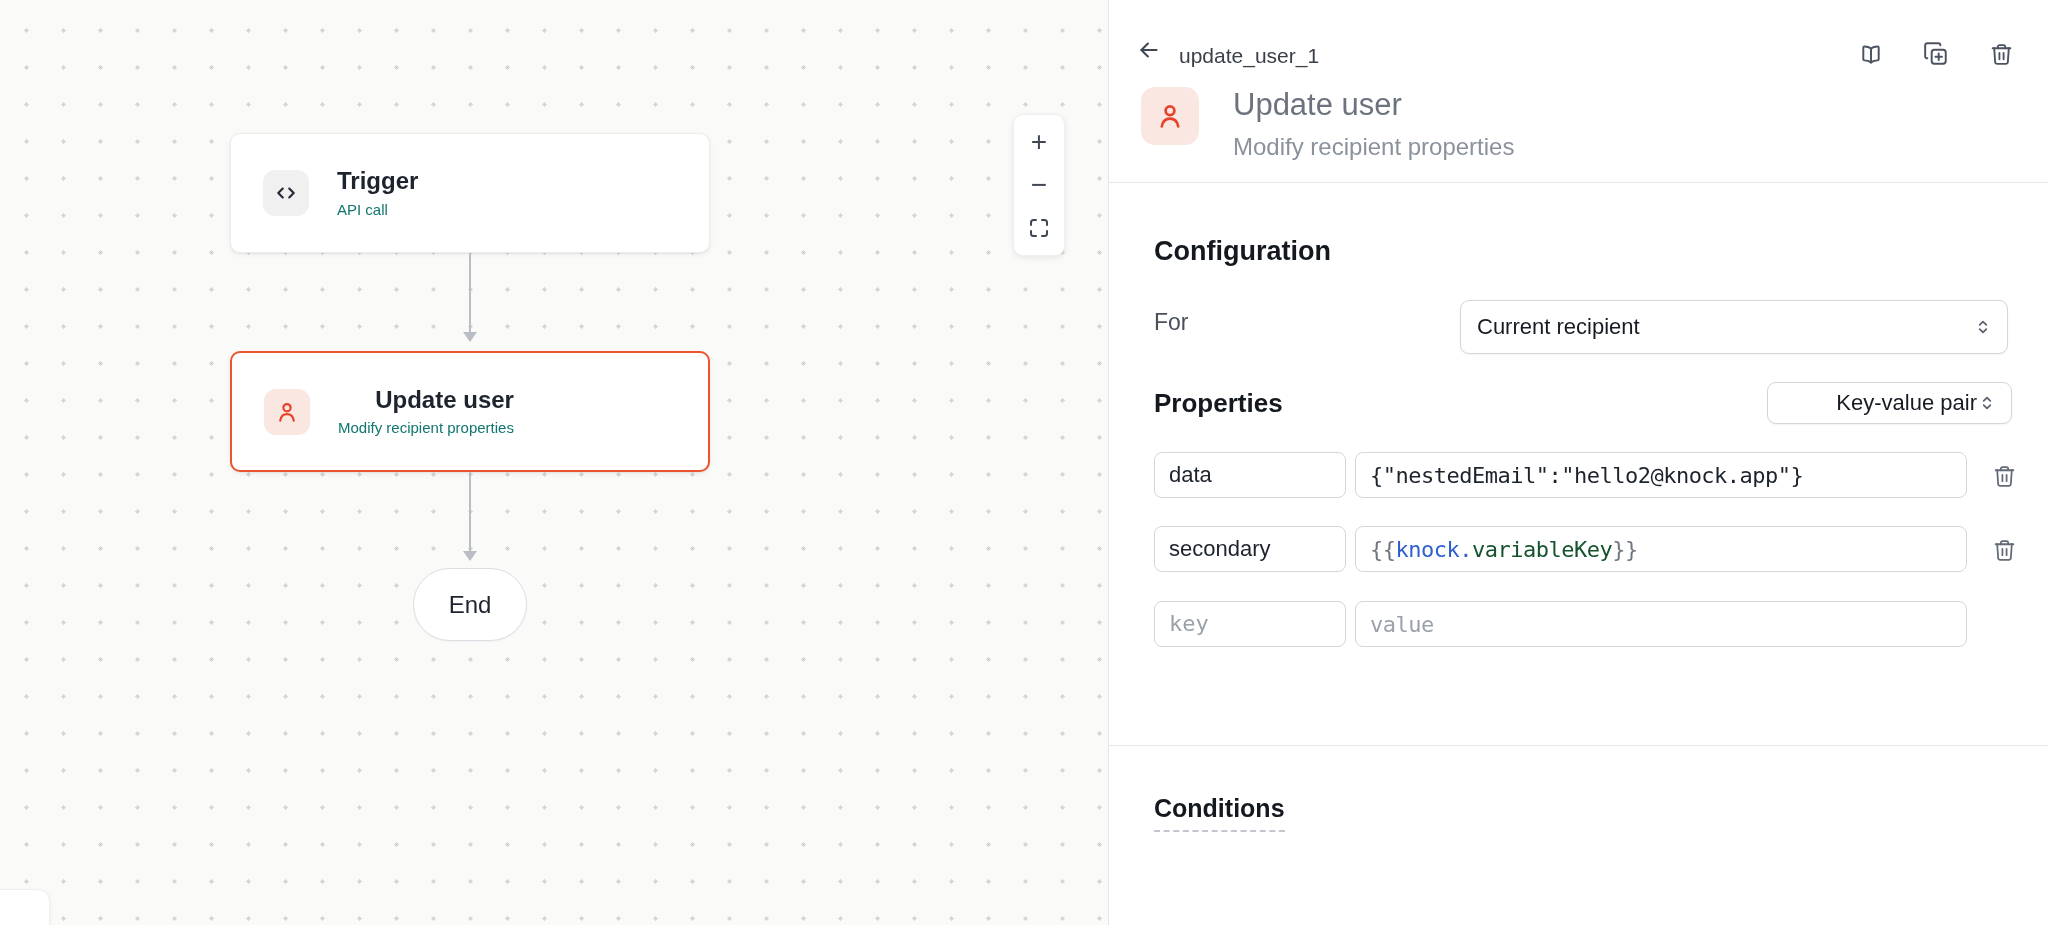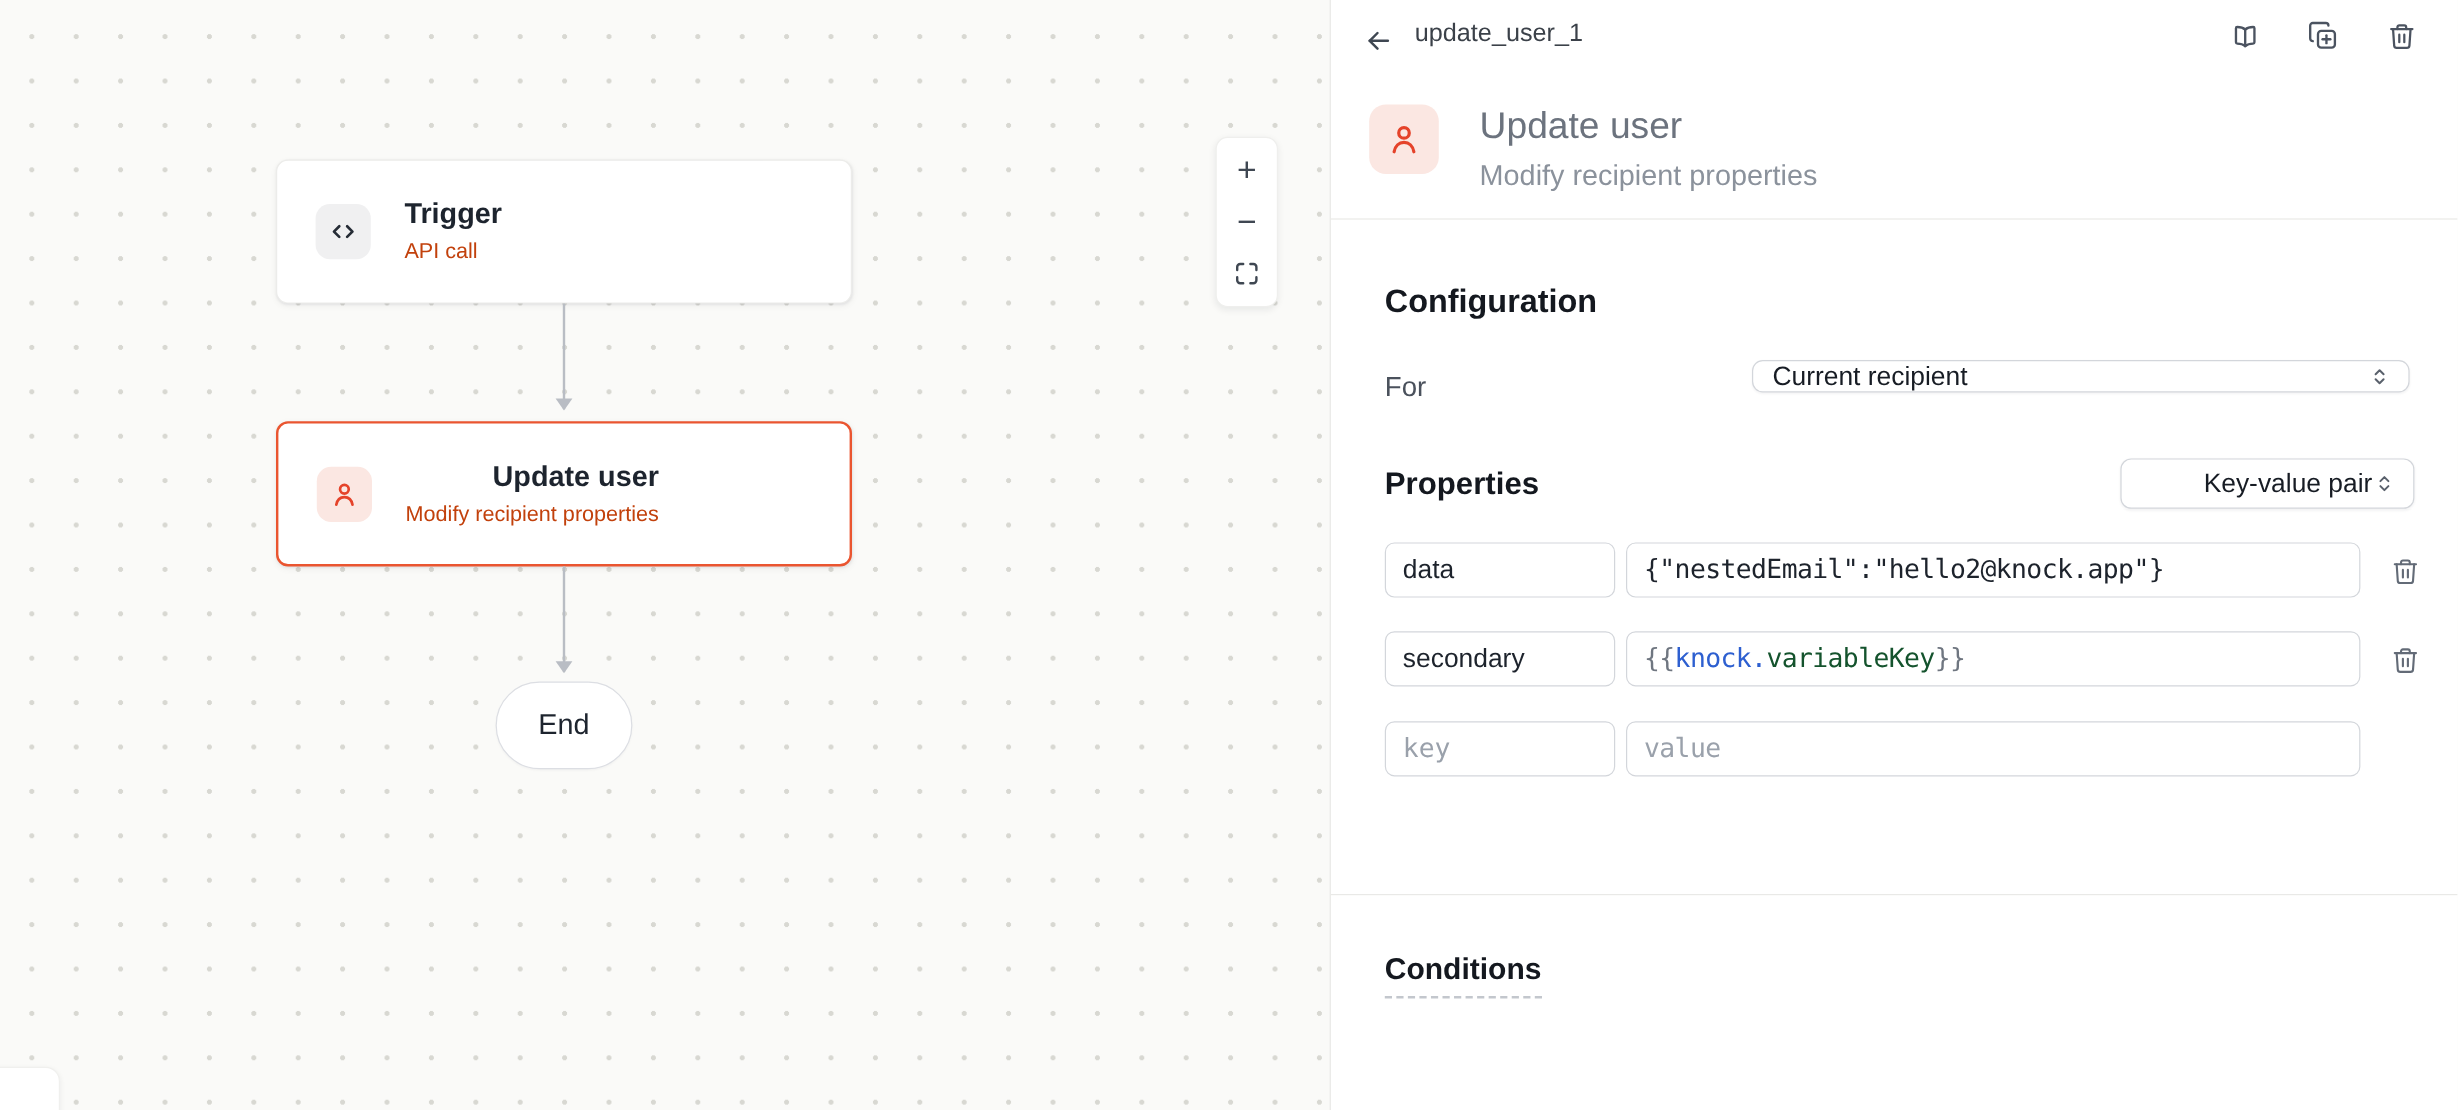--- a/index.html
+++ b/index.html
@@ -21,21 +21,21 @@
     display:flex; align-items:center; padding-left:32px; gap:28px; cursor:pointer;
   }
   .node.selected { border:2px solid #EA5530; }
   .node-icon-box {
     width:46px; height:46px; border-radius:12px; display:flex; align-items:center; justify-content:center;
     flex:0 0 46px;
   }
   .node-icon-gray { background:#f0f0f1; }
   .node-icon-pink { background:#FBE7E2; }
   .node-title { font-size:24px; font-weight:700; color:#1d242e; line-height:1.2; margin-bottom:5px;text-align:right; }
-  .node-subtitle { font-size:18px; color:#c2410c; line-height:1.2; }
+  .node-subtitle { font-size:15px; color:#0f766e; line-height:1.2; }
   .connector { position:absolute; width:2px; background:#b9bdc4; }
   .connector .arrowhead {
     position:absolute; left:50%; bottom:-1px; transform:translateX(-50%);
     width:0; height:0; border-left:7px solid transparent; border-right:7px solid transparent;
     border-top:10px solid #b9bdc4;
   }
   .end-node {
     position:absolute; left:413px; top:568px; width:114px; height:73px;
     background:#fff; border:1.5px solid #dcdee3; border-radius:40px;
     display:flex; align-items:center; justify-content:center;
@@ -56,21 +56,21 @@
   .corner-card {
     position:absolute; left:-16px; bottom:-16px; width:66px; height:52px;
     background:#fff; border:1px solid #f0f0ee; border-radius:12px;
     box-shadow:0 1px 4px rgba(16,24,40,.05);
   }
 
   
   .panel { position:relative; flex:1; background:#fff; border-left:1px solid #e6e6e4; height:925px; }
   .panel-header {
     position:absolute; top:0; left:0; right:0; height:68px;
-    display:flex; align-items:flex-start; padding:16px 33px 0 22px;
+    display:flex; align-items:flex-end; padding:16px 33px 0 22px;
   }
   .back-btn { background:none; border:none; cursor:pointer; width:36px; height:36px;
     display:flex; align-items:center; justify-content:center; color:#3f4752; }
   .panel-header-title { margin-left:12px; font-size:21px; color:#3b4149; }
   .header-actions { margin-left:auto; display:flex; gap:37px; align-items:center; }
   .icon-btn { background:none; border:none; cursor:pointer; width:28px; height:28px;
     display:flex; align-items:center; justify-content:center; color:#4b5360; }
 
   .step-block { position:absolute; top:87px; left:32px; display:flex; gap:34px; align-items:flex-start; }
   .step-icon-box { width:58px; height:58px; border-radius:14px; background:#FBE7E2;
@@ -247,21 +247,21 @@
         <div class="step-title">Update user</div>
         <div class="step-subtitle">Modify recipient properties</div>
       </div>
     </div>
 
     <div class="divider" style="top:182px;"></div>
 
     <div class="section-heading" style="top:236px;">Configuration</div>
 
     <div class="field-label" style="top:309px;">For</div>
-    <div class="select" style="left:351px; top:300px; width:548px; height:27px;">
+    <div class="select" style="left:351px; top:300px; width:548px; height:54px;">
       <span class="select-value">Current recipient</span>
       <span class="chevrons">
         <svg width="20" height="20" viewBox="0 0 24 24" fill="none" stroke="#5a616c" stroke-width="2" stroke-linecap="round" stroke-linejoin="round">
           <path d="M8 9.5 12 5.5l4 4"></path>
             <path d="M8 14.5l4 4 4-4"></path>
         </svg>
       </span>
     </div>
 
     <div class="section-heading" style="top:388px; font-size:26px;">Properties</div>

